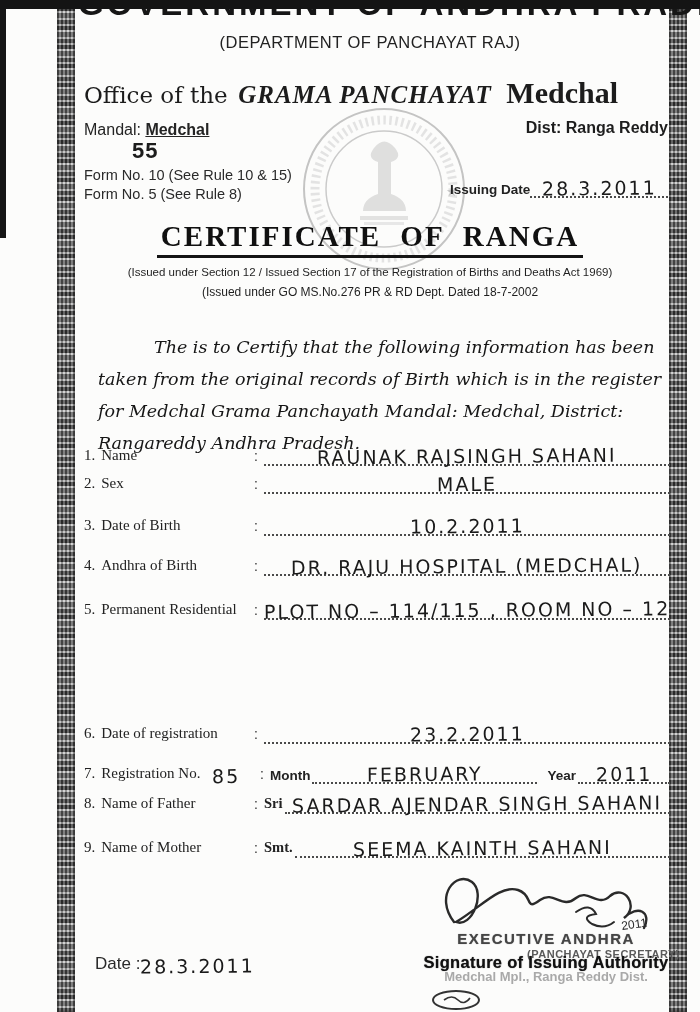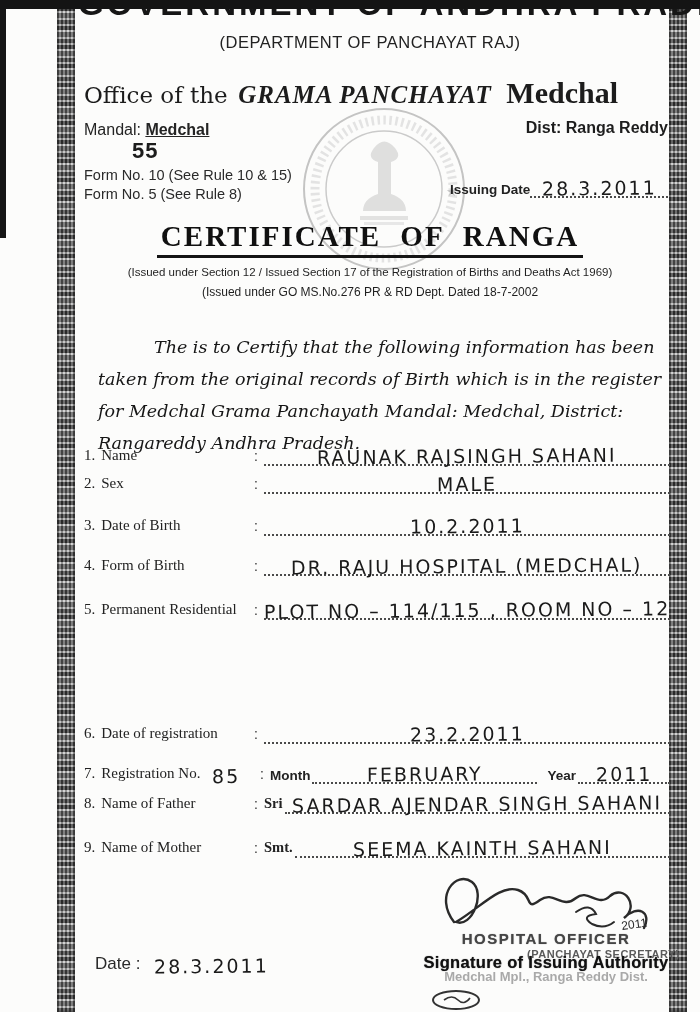--- a/index.html
+++ b/index.html
@@ -72,21 +72,21 @@
   .fl{width:164px;flex:none;font-family:"Liberation Serif",serif;font-size:15px;color:#222;
       display:flex;align-items:flex-end;padding-bottom:2px;}
   .fl .no{margin-right:6px;}
   .fc{width:16px;flex:none;text-align:center;color:#333;display:flex;align-items:flex-end;justify-content:center;padding-bottom:2px;font-size:14px;}
   .pref{flex:none;font-family:"Liberation Serif",serif;font-size:14.5px;font-weight:bold;color:#222;
       display:flex;align-items:flex-end;padding:0 2px 2px 0;}
   .inlab{flex:none;font-size:13.5px;font-weight:bold;color:#222;display:flex;align-items:flex-end;padding:0 2px 1px 0;}
 
   
   .fdate{left:95px;top:952px;display:flex;align-items:flex-end;z-index:3;}
-  .fdate .lab{font-size:17px;color:#2a2a2a;margin-right:14px;}
+  .fdate .lab{font-size:17px;color:#2a2a2a;}
   .sig{left:412px;top:866px;width:268px;text-align:center;z-index:3;}
   .sig .squig{display:block;margin:0 auto -14px;}
   .eo{font-size:15px;font-weight:bold;letter-spacing:1.5px;color:#454545;text-shadow:0 0 1px #888;}
   .ps{font-size:11px;font-weight:bold;color:#5a5a5a;letter-spacing:.5px;margin-top:1px;text-align:right;}
   .sia{font-size:16.5px;font-weight:bold;color:#111;margin-top:-7px;letter-spacing:.3px;text-shadow:0 0 1px #555;}
   .stampline{font-size:13px;font-weight:bold;color:#a9a9a9;margin-top:-3px;}
   .scrib{position:absolute;left:18px;top:122px;}
 </style>
 </head>
 <body>
@@ -176,21 +176,21 @@
       </span>
     <span class="fc">:</span>
     <span class="vline">
         <span class="hand">10.2.2011</span>
       </span>
   </div>
 
   <div class="frow" style="top:540px;height:36px;">
     <span class="fl">
         <span class="no">4.</span>
-        <span>Form of Birth</span>
+        <span>Andhra of Birth</span>
       </span>
     <span class="fc">:</span>
     <span class="vline">
         <span class="hand">DR. RAJU HOSPITAL  (MEDCHAL)</span>
       </span>
   </div>
 
   <div class="frow" style="top:584px;height:36px;">
     <span class="fl">
         <span class="no">5.</span>
@@ -260,21 +260,21 @@
     <span class="lab">Date :</span>
     <span class="hand">28.3.2011</span>
   </div>
 
   <div class="abs sig">
     <svg class="squig" width="240" height="78" viewBox="0 0 240 78">
       <path d="M28 56 C 8 30, 30 4, 46 16 C 60 27, 46 62, 30 56 C 54 42, 74 18, 92 24 C 108 29, 98 46, 114 34 C 128 24, 136 44, 150 32 C 162 22, 172 42, 184 30 C 198 18, 214 40, 198 52 C 212 38, 226 46, 218 62" fill="none" stroke="#2a2a2a" stroke-width="2.4" stroke-linecap="round"></path>
       <path d="M150 46 q14 -10 20 2 q-16 2 -4 10 q12 6 22 -2" fill="none" stroke="#2a2a2a" stroke-width="2" stroke-linecap="round"></path>
       <text x="196" y="64" font-size="12" fill="#2a2a2a" transform="rotate(-8 196 64)">2011</text>
     </svg>
-    <div class="eo">HOSPITAL OFFICER</div>
+    <div class="eo">EXECUTIVE ANDHRA</div>
     <div class="ps">(PANCHAYAT SECRETARY)</div>
     <div class="sia">Signature of Issuing Authority</div>
     <div class="stampline">Medchal Mpl., Ranga Reddy Dist.</div>
     <svg class="scrib" width="52" height="24" viewBox="0 0 52 24">
       <ellipse cx="26" cy="12" rx="23" ry="9" fill="none" stroke="#333" stroke-width="2"></ellipse>
       <path d="M14 12 q8 -6 14 0 q6 6 12 -2" fill="none" stroke="#333" stroke-width="1.6"></path>
     </svg>
   </div>
 
 </div>

